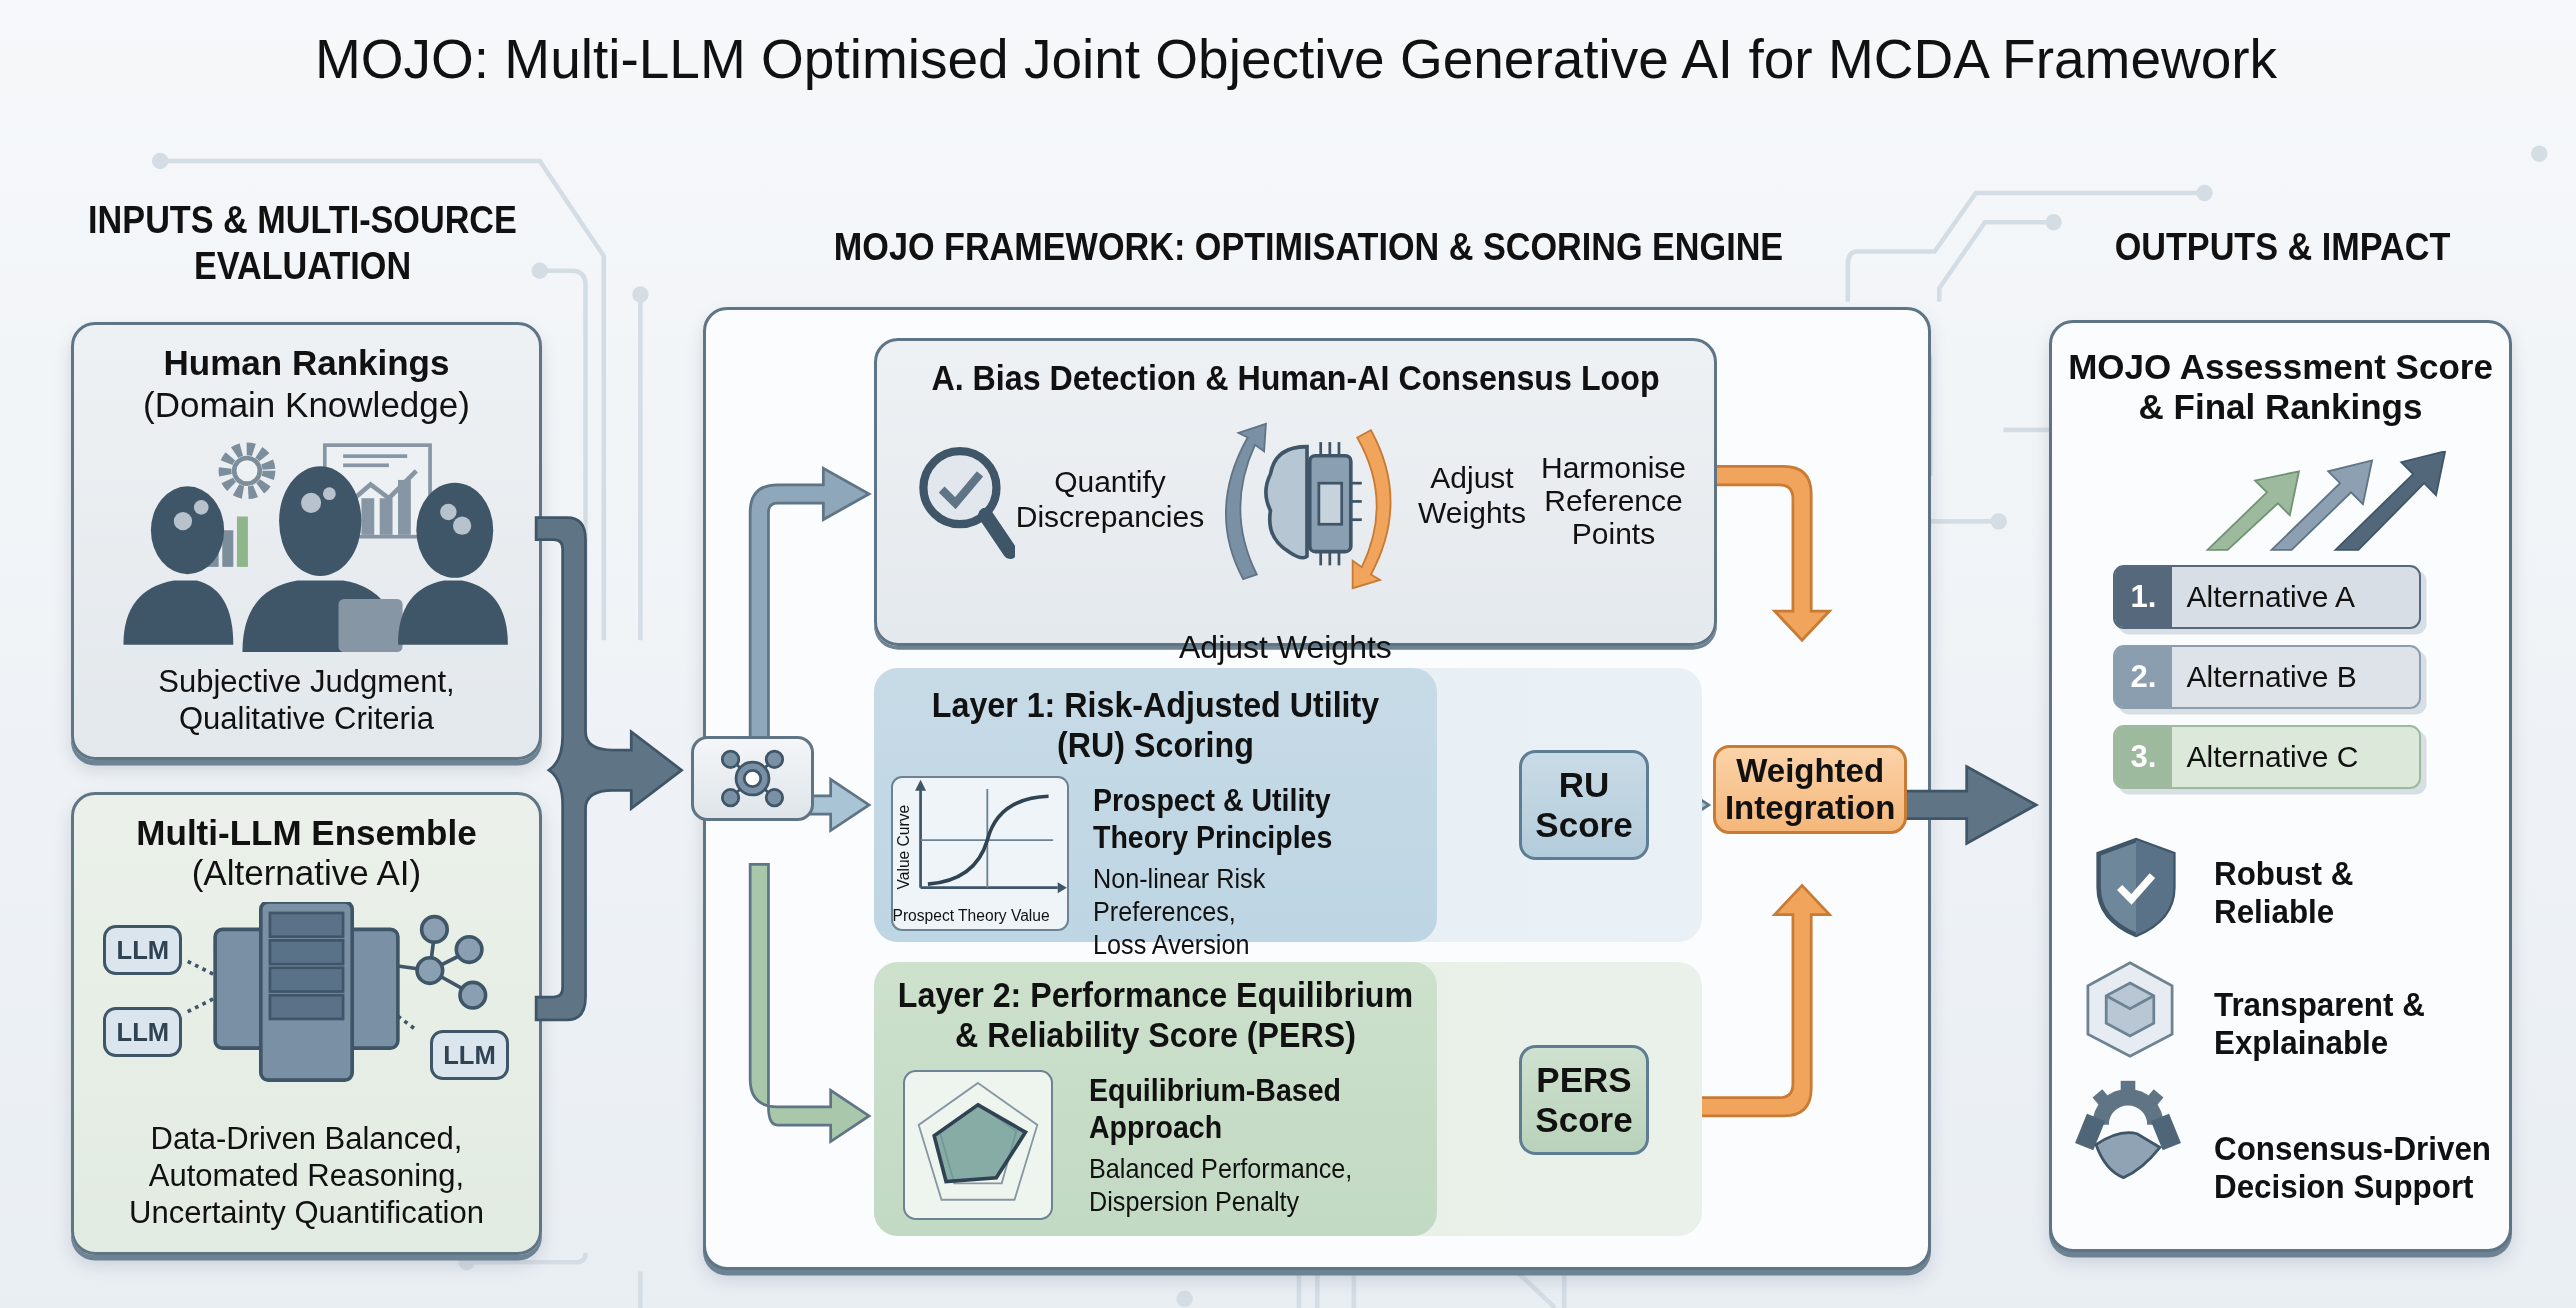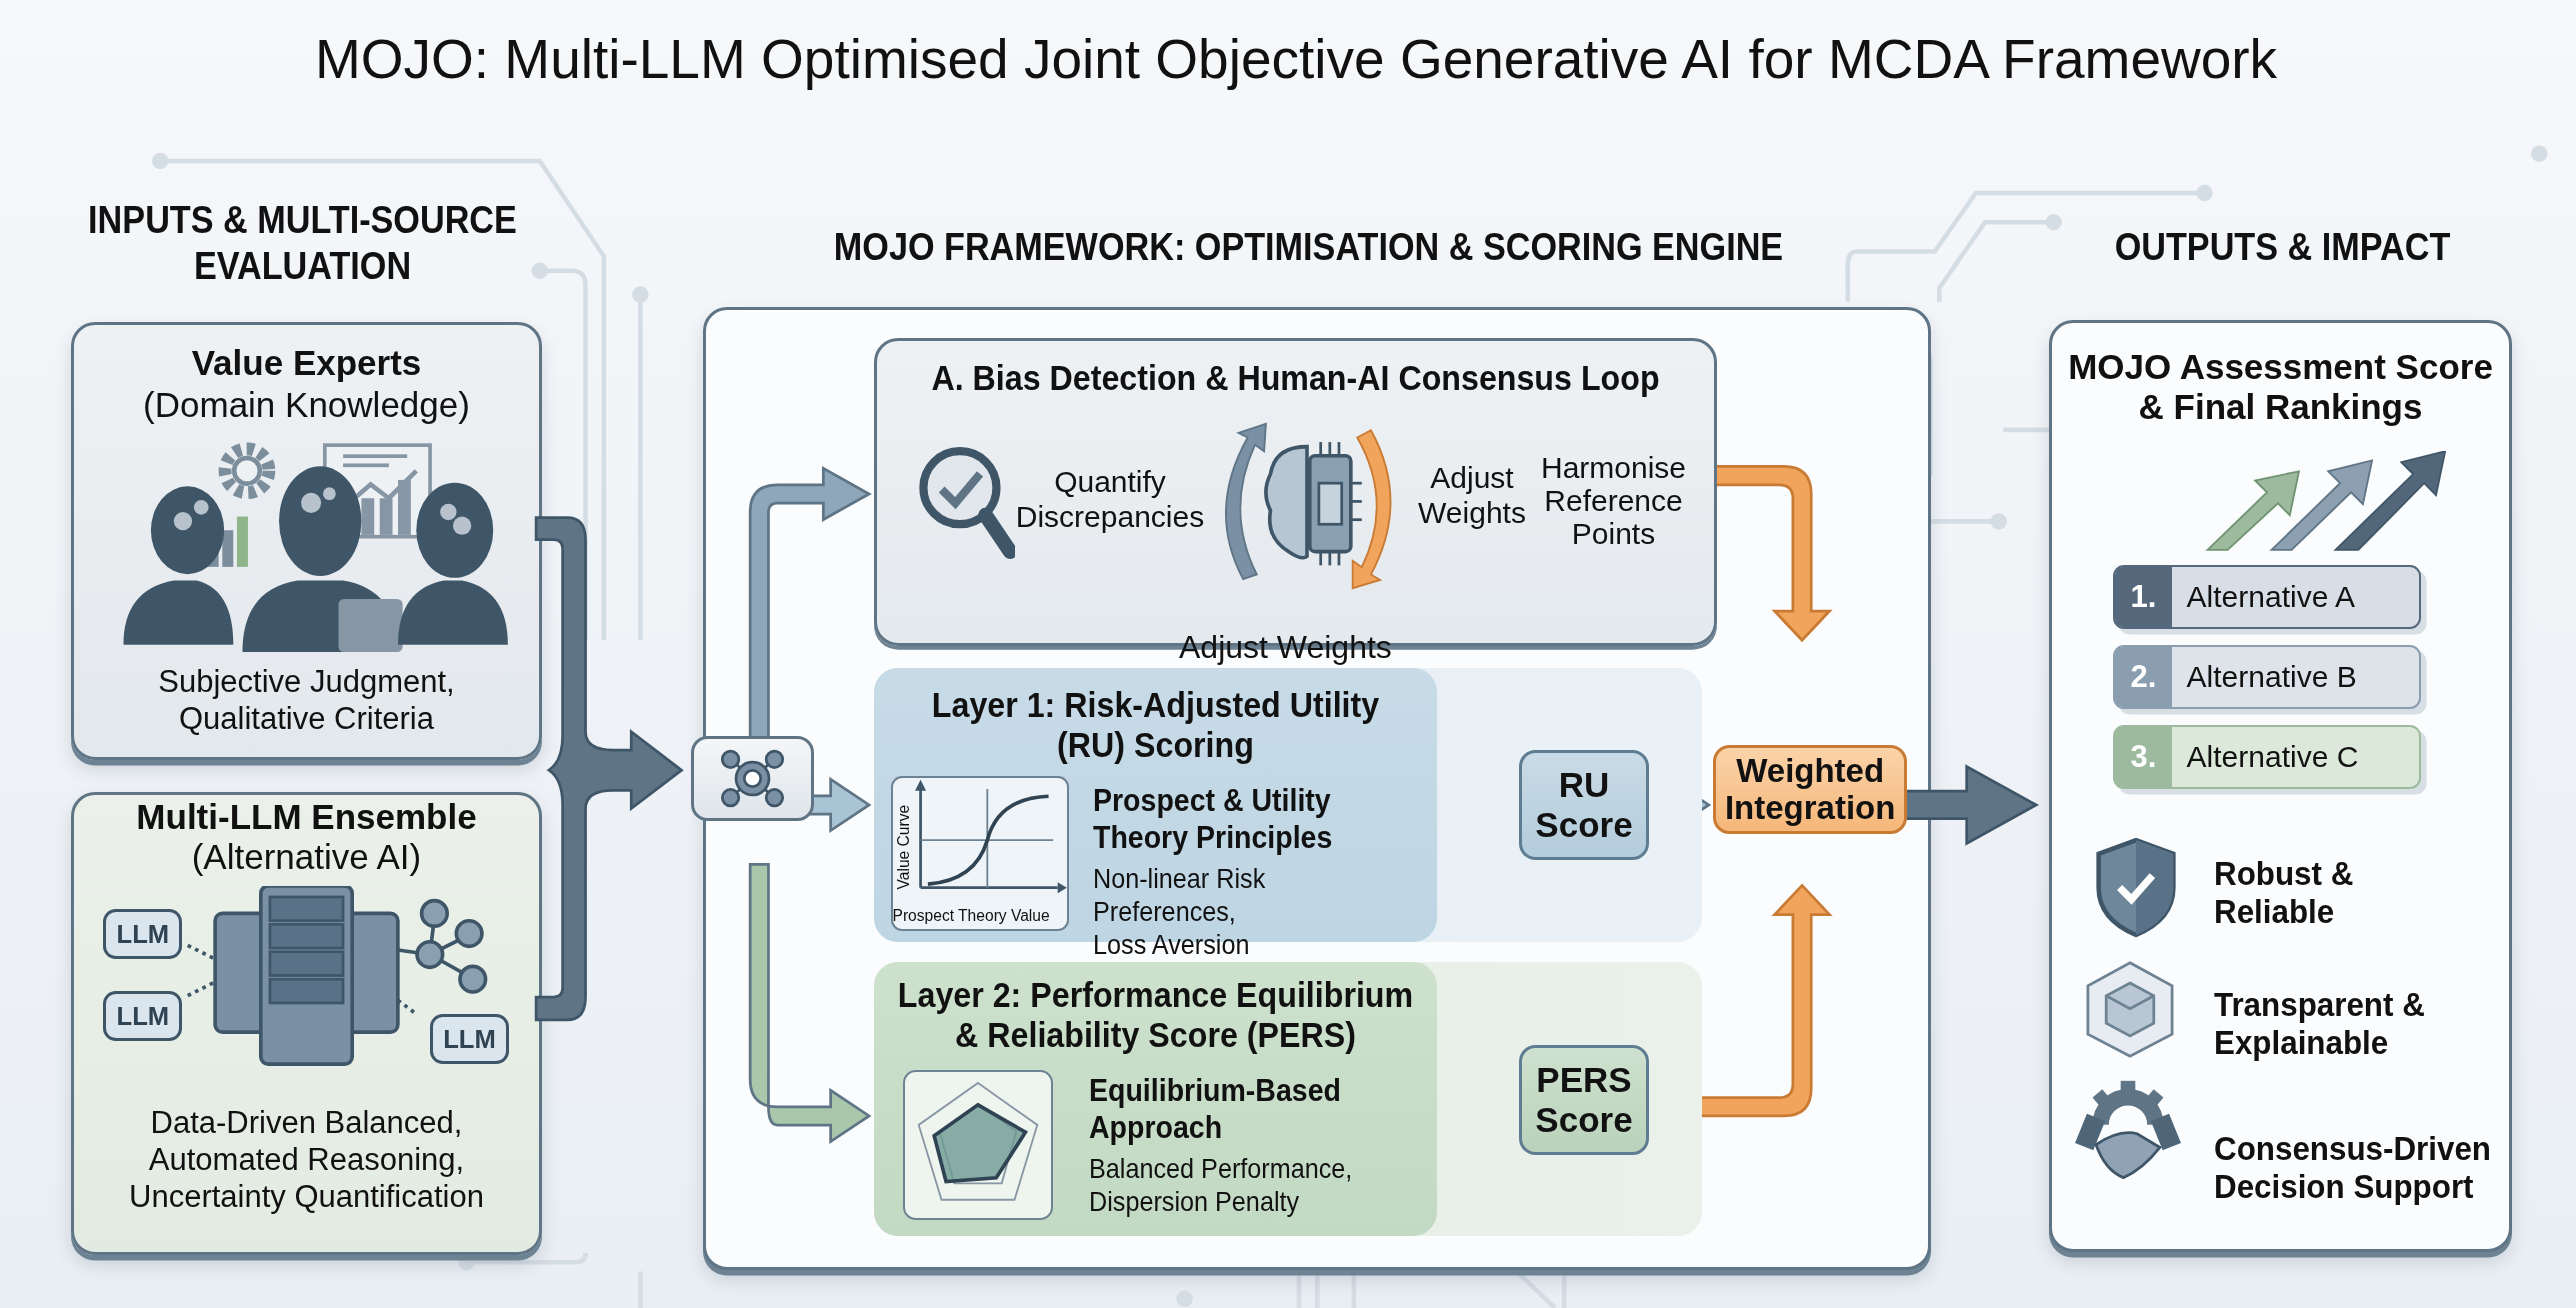--- a/index.html
+++ b/index.html
@@ -58,21 +58,21 @@
 
 <div class="title">MOJO: Multi-LLM Optimised Joint Objective Generative AI for MCDA Framework</div>
 
 <div class="sec-h" style="left:37px; top:197px; width:531px;">
   <span>INPUTS &amp; MULTI-SOURCE EVALUATION</span>
 </div>
 <div class="sec-h" style="left:723px; top:224px; width:1171px;">MOJO FRAMEWORK: OPTIMISATION &amp; SCORING ENGINE</div>
 <div class="sec-h" style="left:2049px; top:224px; width:467px;">OUTPUTS &amp; IMPACT</div>
 
 <div class="box" style="left:71px; top:322px; width:465px; height:432px; background:linear-gradient(180deg,#eef1f4,#e3e8ec);">
-  <div class="card-h" style="margin-top:18.3px;">Value Experts</div>
+  <div class="card-h" style="margin-top:18.3px;">Human Rankings</div>
   <div class="card-sub" style="margin-top:1.8px;">(Domain Knowledge)</div>
   <svg width="421" height="220" viewBox="0 0 460 240" style="display:block; margin:9.1px auto 0;">
     <rect x="250" y="12" width="115" height="100" fill="#eef1f4" stroke="#8796a4" stroke-width="4"></rect>
     <rect x="270" y="22" width="70" height="4" fill="#8796a4"></rect>
       <rect x="270" y="32" width="50" height="4" fill="#8796a4"></rect>
     <polyline points="265,85 300,55 320,70 350,40" fill="none" stroke="#8796a4" stroke-width="5"></polyline>
     <rect x="270" y="80" width="14" height="30" fill="#8796a4"></rect>
       <rect x="290" y="70" width="14" height="40" fill="#8796a4"></rect>
       <rect x="310" y="70" width="14" height="40" fill="#8796a4"></rect>
       <rect x="330" y="50" width="14" height="60" fill="#8796a4"></rect>
@@ -93,21 +93,21 @@
     <circle cx="235" cy="75" r="11" fill="#b8c2cc"></circle>
       <circle cx="255" cy="65" r="7" fill="#b8c2cc"></circle>
     <circle cx="385" cy="85" r="9" fill="#b8c2cc"></circle>
       <circle cx="400" cy="100" r="10" fill="#b8c2cc"></circle>
   </svg>
   <div class="card-desc" style="margin-top:9.1px;">Subjective Judgment,</div>
   <div class="card-desc">Qualitative Criteria</div>
 </div>
 
 <div class="box" style="left:71px; top:792px; width:465px; height:457px; background:linear-gradient(180deg,#ebf1ea,#e2ebe1);">
-  <div class="card-h" style="margin-top:2px;">Multi-LLM Ensemble</div>
+  <div class="card-h" style="margin-top:18px;">Multi-LLM Ensemble</div>
   <div class="card-sub">(Alternative AI)</div>
   <div style="position:relative; width:421px; height:201px; margin:9.1px auto 0;">
     <svg width="421" height="201" viewBox="0 0 460 220" style="position:absolute; left:0; top:0;">
       <rect x="130" y="30" width="70" height="130" rx="8" fill="#7a91a5" stroke="#3f5668" stroke-width="4"></rect>
       <rect x="260" y="30" width="70" height="130" rx="8" fill="#7a91a5" stroke="#3f5668" stroke-width="4"></rect>
       <rect x="180" y="0" width="100" height="195" rx="8" fill="#7a91a5" stroke="#3f5668" stroke-width="4"></rect>
       <rect x="190" y="12" width="80" height="26" fill="#5a7287" stroke="#3f5668" stroke-width="3"></rect>
       <rect x="190" y="42" width="80" height="26" fill="#5a7287" stroke="#3f5668" stroke-width="3"></rect>
       <rect x="190" y="72" width="80" height="26" fill="#5a7287" stroke="#3f5668" stroke-width="3"></rect>
       <rect x="190" y="102" width="80" height="26" fill="#5a7287" stroke="#3f5668" stroke-width="3"></rect>

